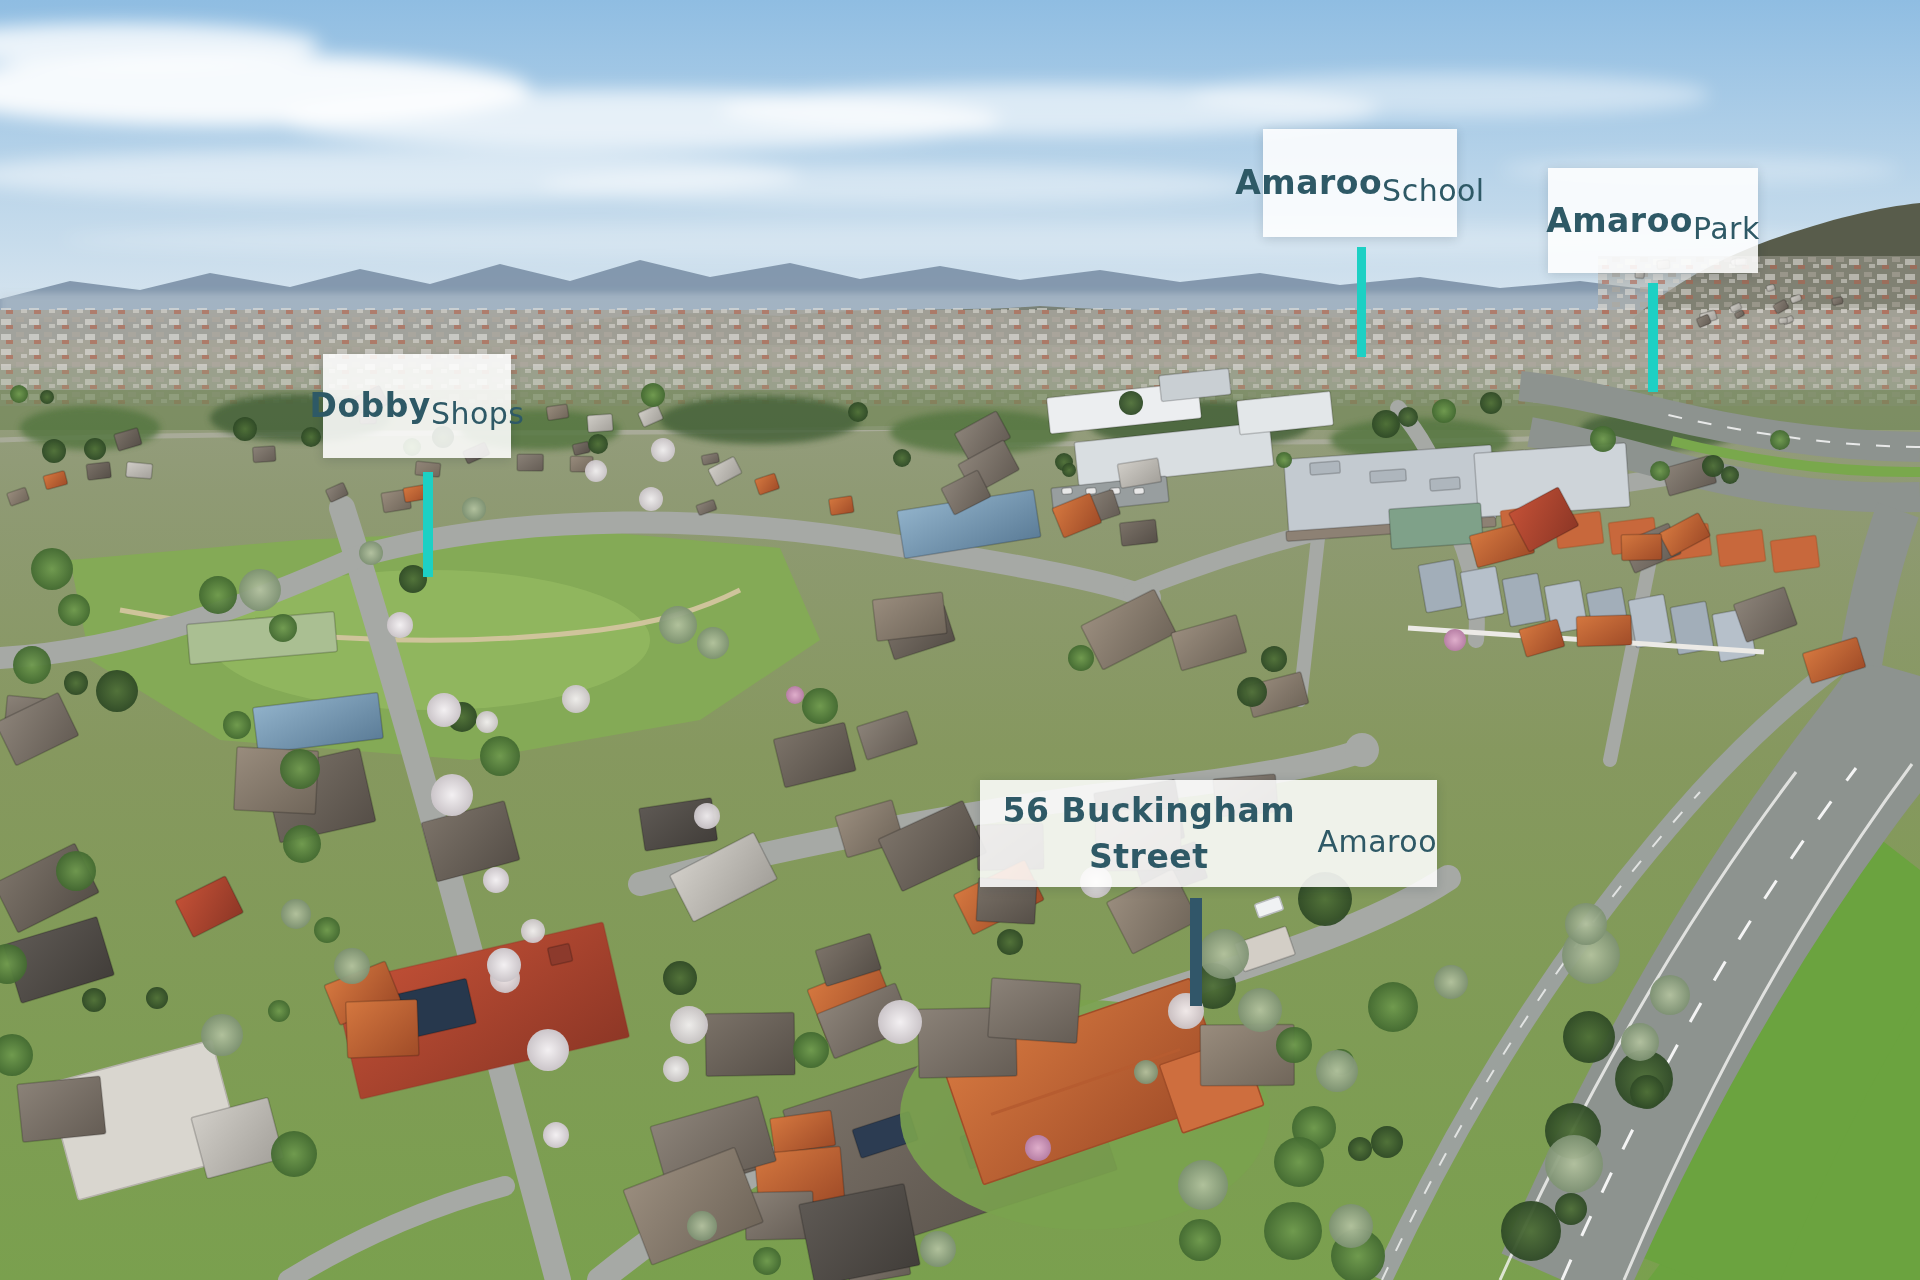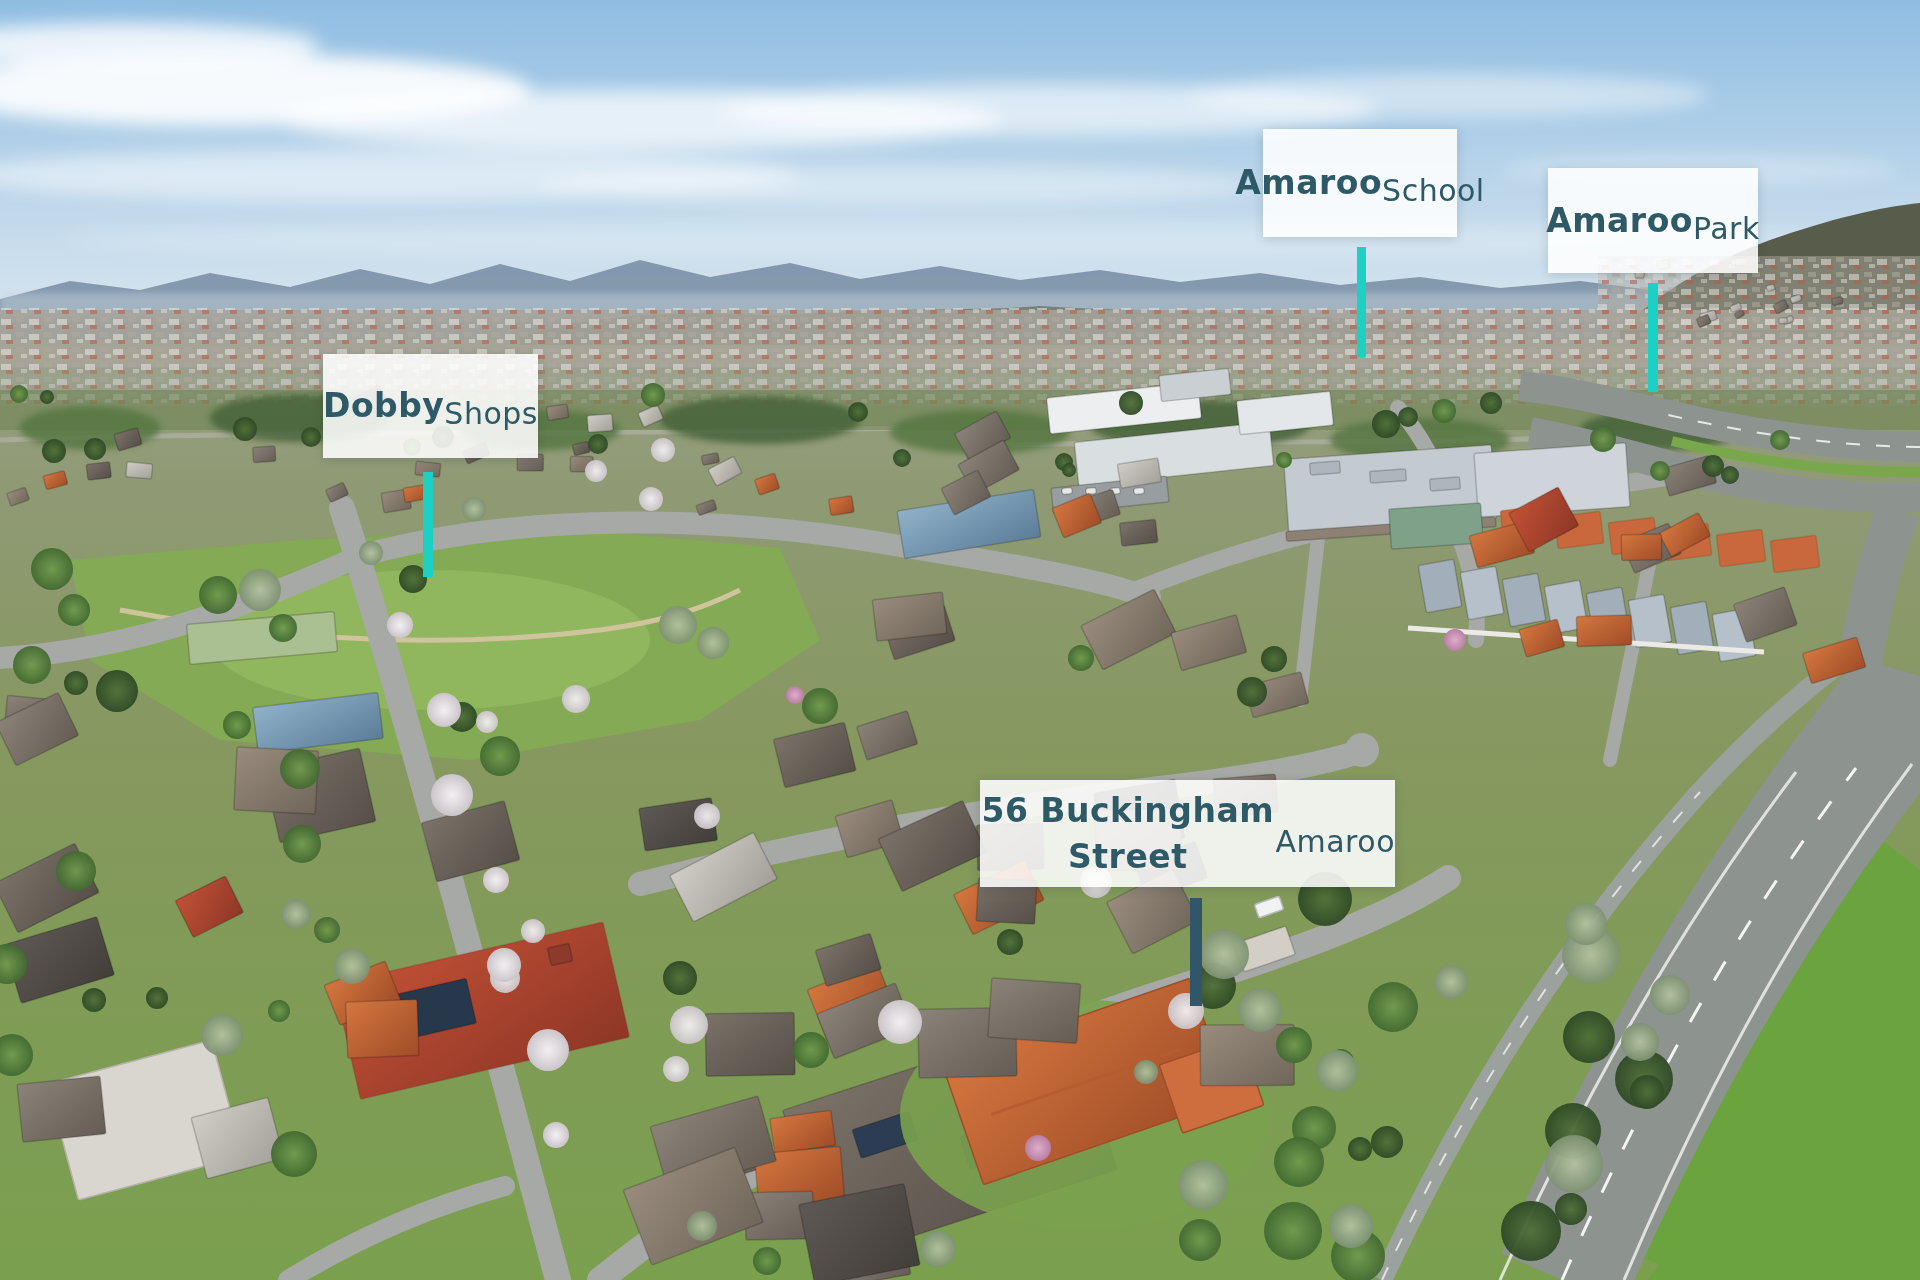--- a/index.html
+++ b/index.html
@@ -431,21 +431,21 @@
       <circle cx="496" cy="880" r="13" fill="url(#t-bl)"></circle>
       <circle cx="504" cy="965" r="17" fill="url(#t-bl)"></circle>
       <circle cx="548" cy="1050" r="21" fill="url(#t-bl)"></circle>
       <circle cx="556" cy="1135" r="13" fill="url(#t-bl)"></circle>
       <circle cx="900" cy="1022" r="22" fill="url(#t-bl)"></circle>
       <circle cx="1038" cy="1148" r="13" fill="url(#t-pk)"></circle>
       <circle cx="795" cy="695" r="9" fill="url(#t-pk)"></circle>
       <circle cx="1455" cy="640" r="11" fill="url(#t-pk)"></circle>
     </svg>
 
-  <div class="callout" style="left:323px;top:354px;width:215px;height:104px;">
+  <div class="callout" style="left:323px;top:354px;width:188px;height:104px;">
     <div class="callout-box">
       <div class="l1">Dobby</div>
       <div class="l2">Shops</div>
     </div>
     <div class="pointer" style="left:100px;top:118px;width:10px;height:105px;"></div>
   </div>
 
   <div class="callout" style="left:1263px;top:129px;width:194px;height:108px;">
     <div class="callout-box">
       <div class="l1">Amaroo</div>
@@ -455,21 +455,21 @@
   </div>
 
   <div class="callout" style="left:1548px;top:168px;width:210px;height:105px;">
     <div class="callout-box">
       <div class="l1">Amaroo</div>
       <div class="l2">Park</div>
     </div>
     <div class="pointer" style="left:100px;top:115px;width:10px;height:109px;"></div>
   </div>
 
-  <div class="callout" style="left:980px;top:780px;width:415px;height:107px;">
+  <div class="callout" style="left:980px;top:780px;width:415px;height:107px;padding-left:42px;">
     <div class="callout-box">
       <div class="l1">56 Buckingham Street</div>
       <div class="l2">Amaroo</div>
     </div>
     <div class="pointer dark" style="left:210px;top:118px;width:12px;height:108px;"></div>
   </div>
 
 </div>
 
 </body></html>

